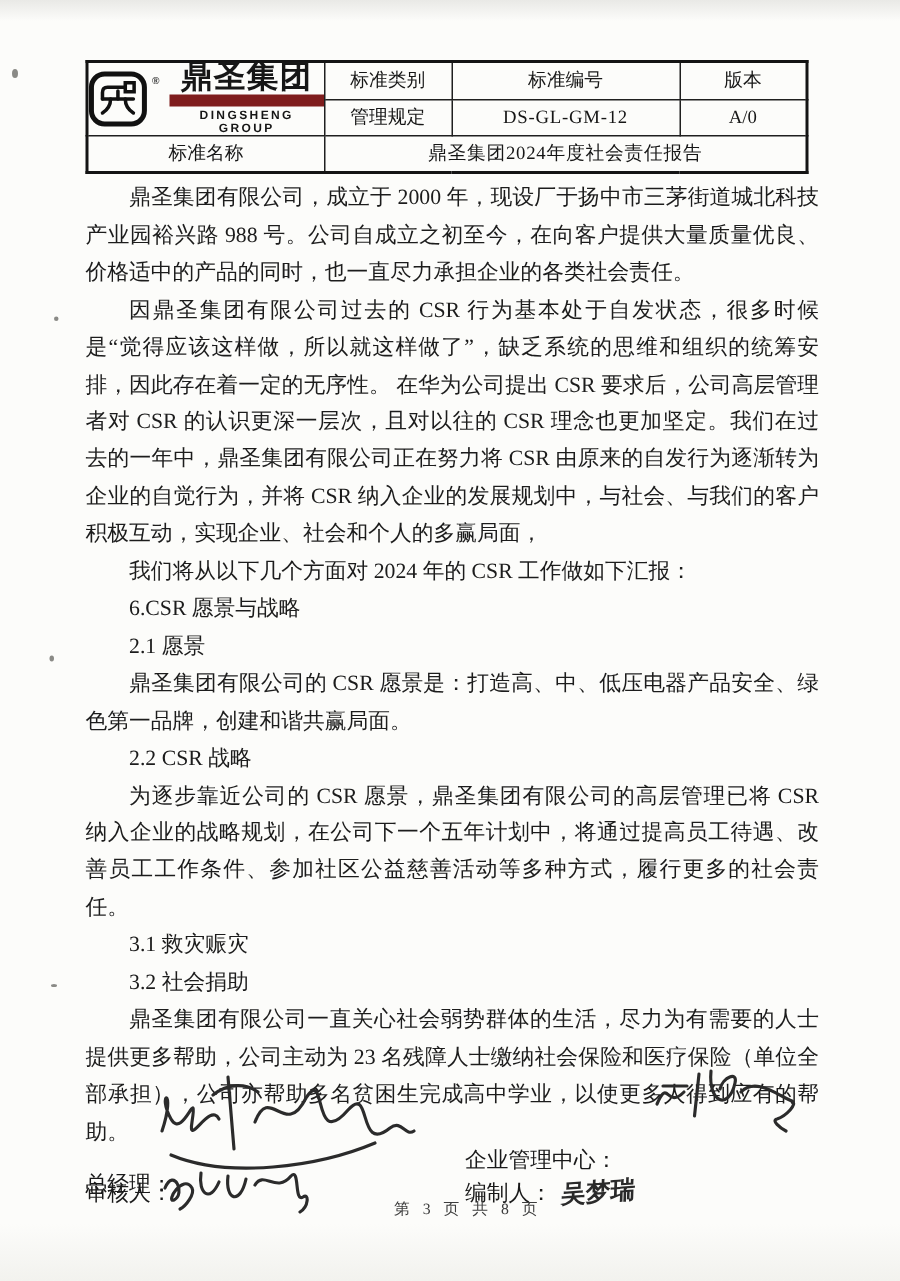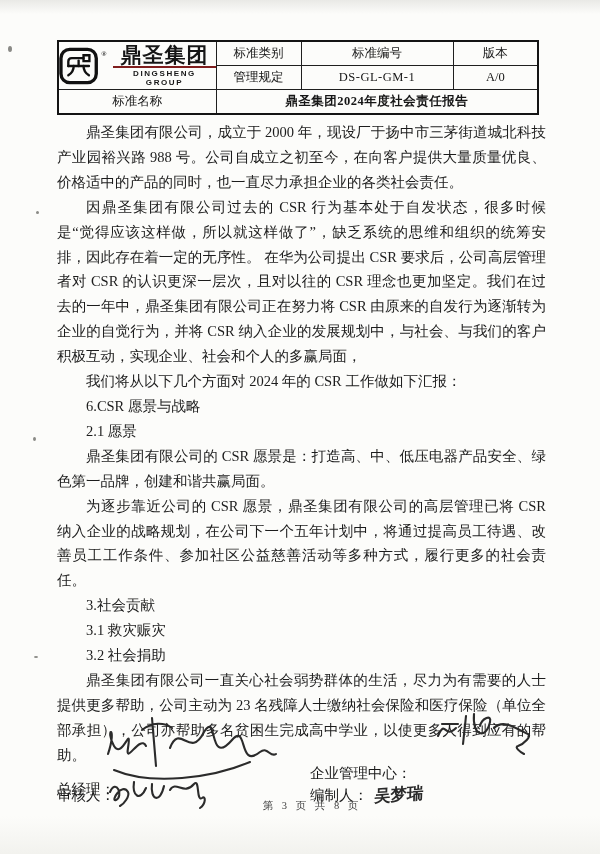--- a/index.html
+++ b/index.html
@@ -18,24 +18,24 @@
     border-collapse:collapse;table-layout:fixed;}
   table.hdr td{border:1.6px solid #1f1f1f;text-align:center;vertical-align:middle;
     font-size:12.5px;padding:0;height:23px;color:#161616;}
   table.hdr{border:2.5px solid #141414;}
   td.logo-cell{padding:2px 0;}
   .logo{display:flex;align-items:center;justify-content:center;gap:5px;position:relative;}
   .logo-reg{font-size:7px;position:relative;top:-12px;left:-2px;font-weight:bold;}
   .logo-cn{font-size:21px;font-weight:bold;letter-spacing:1px;line-height:20px;
     font-family:"Liberation Sans","DejaVu Sans",sans-serif;}
   .logo-en{font-size:8px;font-weight:bold;letter-spacing:1.6px;line-height:9px;
-    border-top:2px solid #7f1d1d;padding-top:1px;margin-top:1px;
+    border-top:8px solid #7f1d1d;padding-top:1px;margin-top:1px;
     font-family:"Liberation Sans","DejaVu Sans",sans-serif;}
   .std-number{letter-spacing:.5px;font-size:13px;}
-  .std-title{font-weight:bold;font-size:13.5px;letter-spacing:.5px;}
+  .std-title{font-weight:normal;font-size:13.5px;letter-spacing:.5px;}
 
   
   .doc-body{position:absolute;left:57px;top:120px;width:489px;
     font-size:14.5px;line-height:24.9px;text-align:justify;}
   .doc-body p{margin:0;text-indent:2em;}
 
   
   .sig-label{position:absolute;font-size:14.5px;color:#191919;}
   .hand-name{display:inline-block;font-weight:bold;font-size:16.5px;
     transform:rotate(-4deg) skewX(-6deg);margin-left:6px;color:#2a2a2a;}
@@ -83,39 +83,39 @@
             <div class="logo-en">DINGSHENG GROUP</div>
           </div>
         </div>
       </td>
       <td>标准类别</td>
       <td>标准编号</td>
       <td>版本</td>
     </tr>
     <tr>
       <td>管理规定</td>
-      <td class="std-number">DS-GL-GM-1</td>
+      <td class="std-number">DS-GL-GM-12</td>
       <td>A/0</td>
     </tr>
     <tr>
       <td>标准名称</td>
       <td colspan="3" class="std-title">鼎圣集团2024年度社会责任报告</td>
     </tr>
   </tbody>
     </table>
 
   <div class="doc-body">
       <p>鼎圣集团有限公司，成立于 2000 年，现设厂于扬中市三茅街道城北科技产业园裕兴路 988 号。公司自成立之初至今，在向客户提供大量质量优良、 价格适中的产品的同时，也一直尽力承担企业的各类社会责任。</p>
       <p>因鼎圣集团有限公司过去的 CSR 行为基本处于自发状态，很多时候是“觉得应该这样做，所以就这样做了”，缺乏系统的思维和组织的统筹安排，因此存在着一定的无序性。 在华为公司提出 CSR 要求后，公司高层管理者对 CSR 的认识更深一层次，且对以往的 CSR 理念也更加坚定。我们在过去的一年中，鼎圣集团有限公司正在努力将 CSR 由原来的自发行为逐渐转为企业的自觉行为，并将 CSR 纳入企业的发展规划中，与社会、与我们的客户积极互动，实现企业、社会和个人的多赢局面，</p>
       <p>我们将从以下几个方面对 2024 年的 CSR 工作做如下汇报：</p>
       <p>6.CSR 愿景与战略</p>
       <p>2.1 愿景</p>
       <p>鼎圣集团有限公司的 CSR 愿景是：打造高、中、低压电器产品安全、绿色第一品牌，创建和谐共赢局面。</p>
+      <p>2.2 CSR 战略</p>
       <p>为逐步靠近公司的 CSR 愿景，鼎圣集团有限公司的高层管理已将 CSR 纳入企业的战略规划，在公司下一个五年计划中，将通过提高员工待遇、改善员工工作条件、参加社区公益慈善活动等多种方式，履行更多的社会责任。</p>
-      <p>3.社会贡献</p>
       <p>3.1 救灾赈灾</p>
       <p>3.2 社会捐助</p>
       <p>鼎圣集团有限公司一直关心社会弱势群体的生活，尽力为有需要的人士提供更多帮助，公司主动为 23 名残障人士缴纳社会保险和医疗保险（单位全部承担），公司亦帮助多名贫困生完成高中学业，以使更多人得到应有的帮助。</p>
     </div>
 
   <div class="sig-label" style="left:57px;top:780px;">总经理：</div>
   <svg class="sig-svg" style="left:92px;top:708px;" width="190" height="84" viewBox="0 0 190 84">
     <path d="M16 46 C26 16 12 20 22 38 C30 52 40 14 36 40 C33 58 48 26 54 38"></path>
     <path d="M60 10 L64 58 M50 22 C60 14 72 14 80 20"></path>
     <path d="M78 40 C88 14 98 52 112 24 C126 2 116 60 140 32 C156 14 146 62 168 44 C176 38 178 50 184 46"></path>

